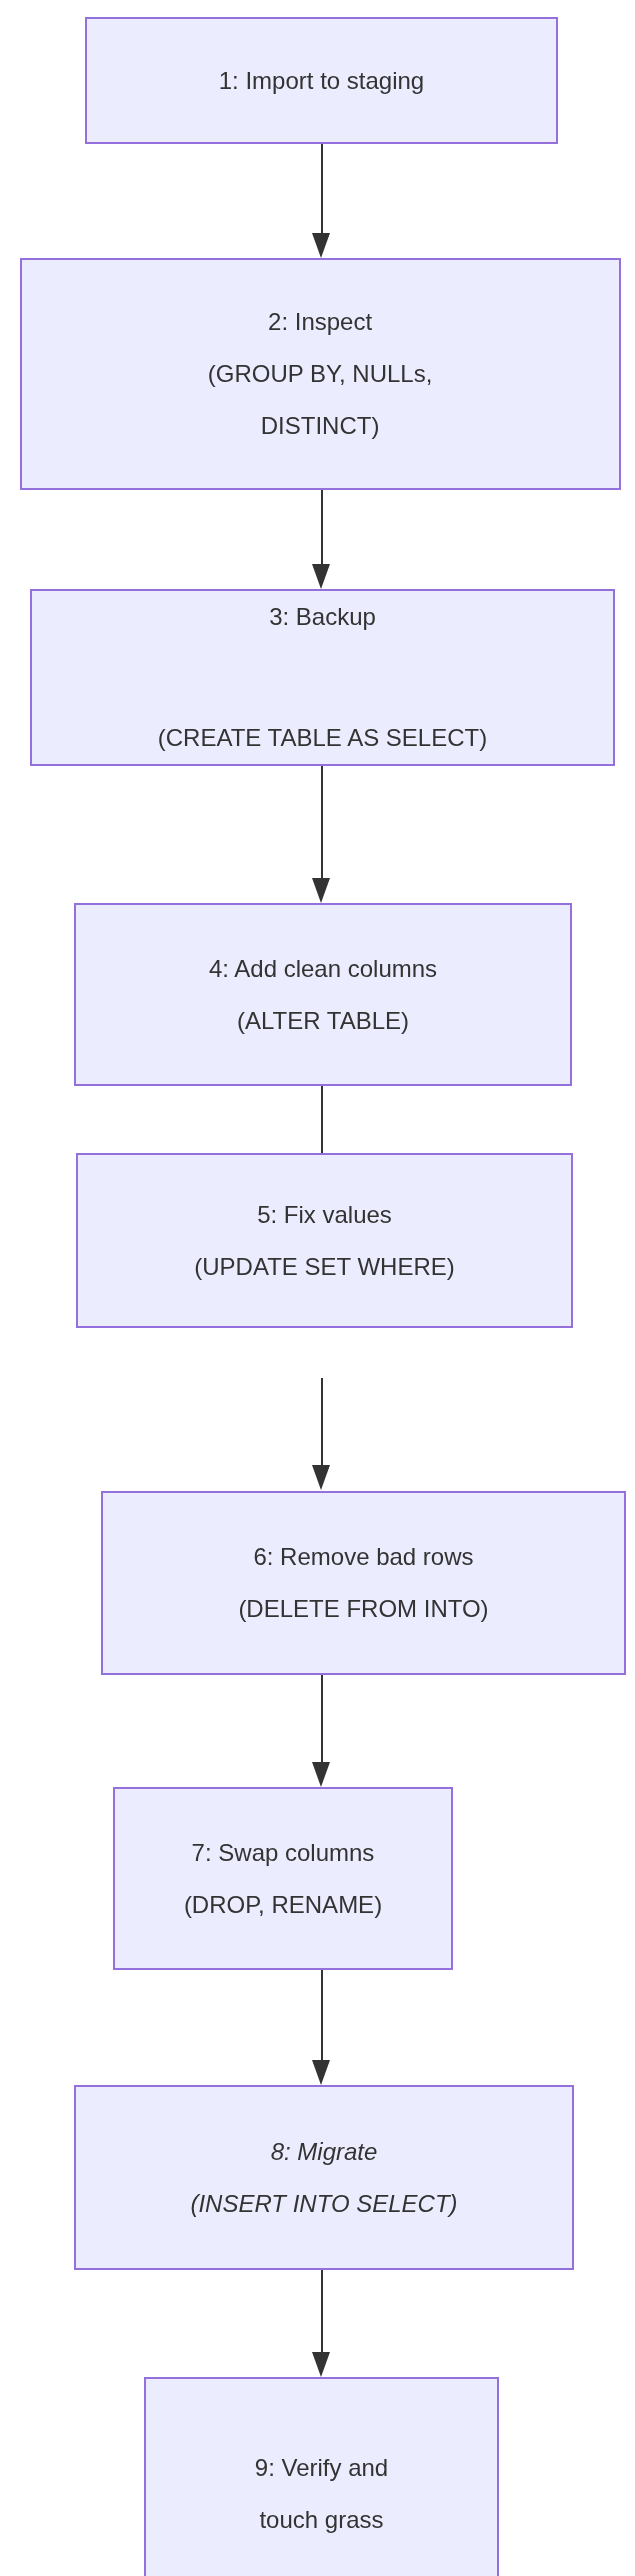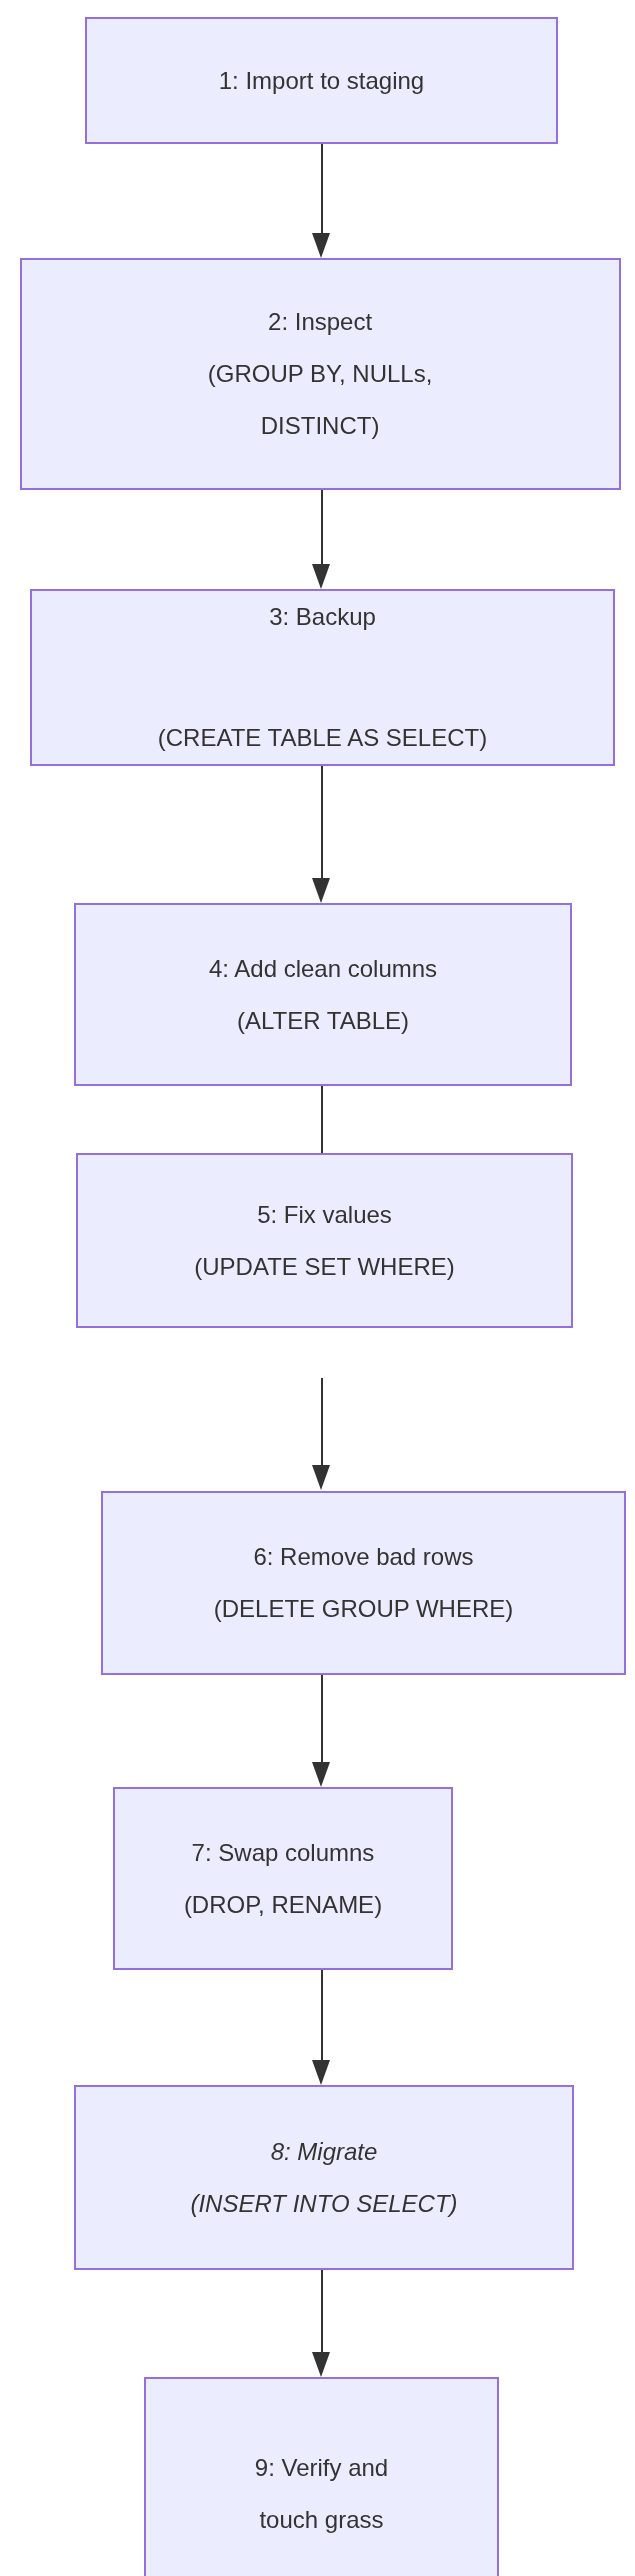--- a/index.html
+++ b/index.html
@@ -99,21 +99,21 @@
     <span class="nl">(UPDATE SET WHERE)</span>
   </div>
 
   <div class="arrow" style="left:312px;top:1378px;height:112px;">
     <div class="arrow-line"></div>
     <div class="arrow-head"></div>
   </div>
 
   <div class="node" style="left:62px;top:1491px;width:525px;height:184px;margin-left:39px;">
     <span class="nl">6: Remove bad rows</span>
-    <span class="nl">(DELETE GROUP WHERE)</span>
+    <span class="nl">(DELETE FROM INTO)</span>
   </div>
 
   <div class="arrow" style="left:312px;top:1675px;height:112px;">
     <div class="arrow-line"></div>
     <div class="arrow-head"></div>
   </div>
 
   <div class="node" style="left:113px;top:1787px;width:340px;height:183px;">
     <span class="nl">7: Swap columns</span>
     <span class="nl">(DROP, RENAME)</span>

